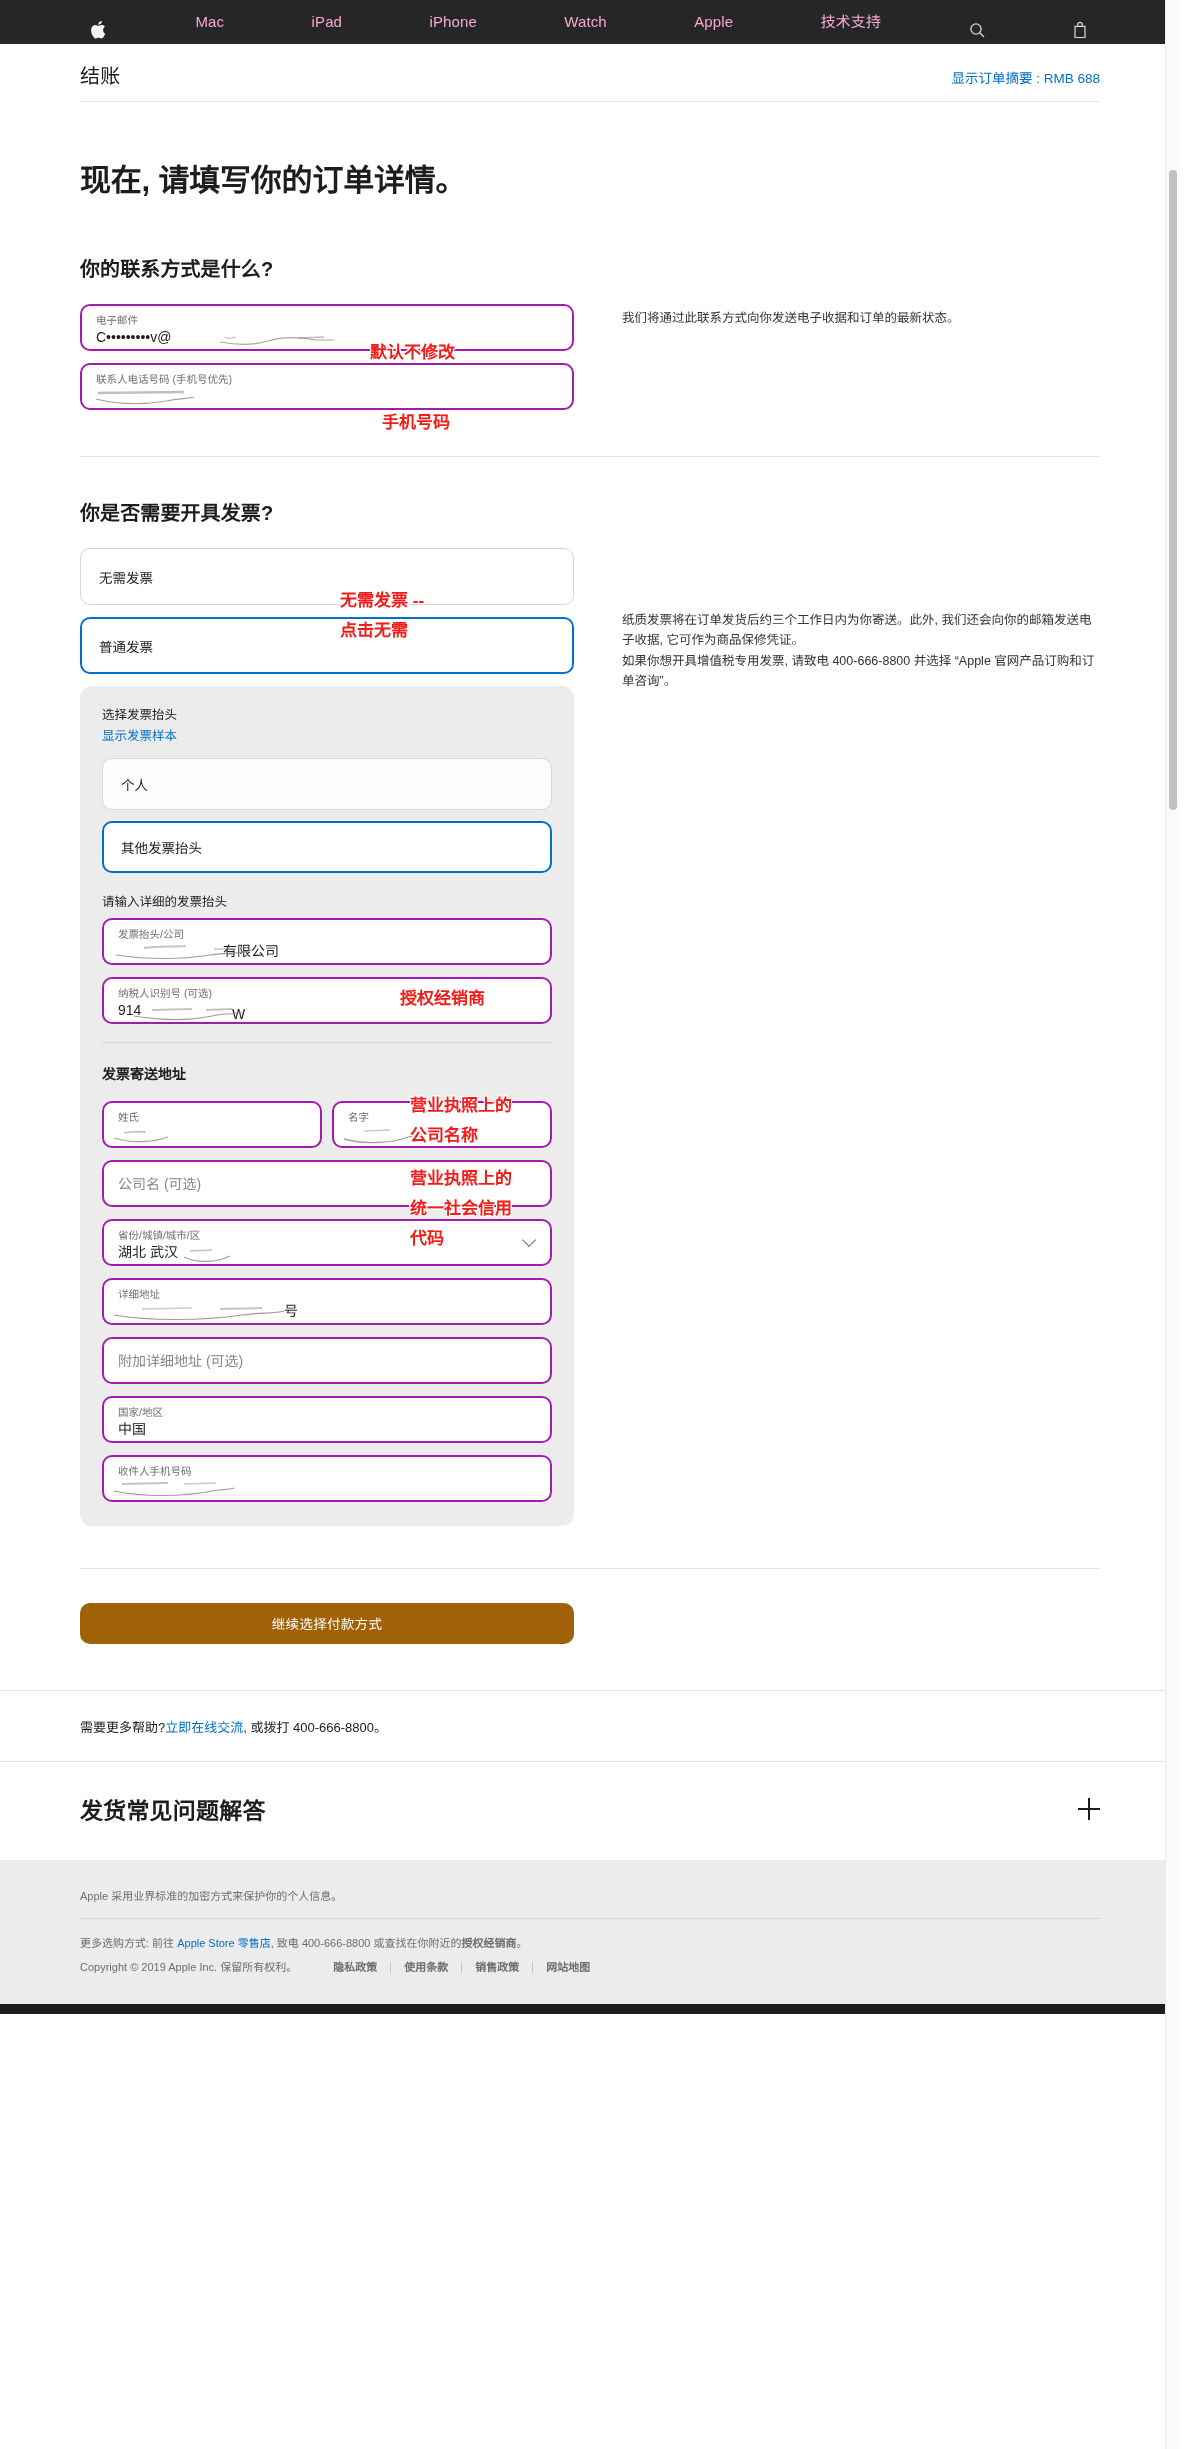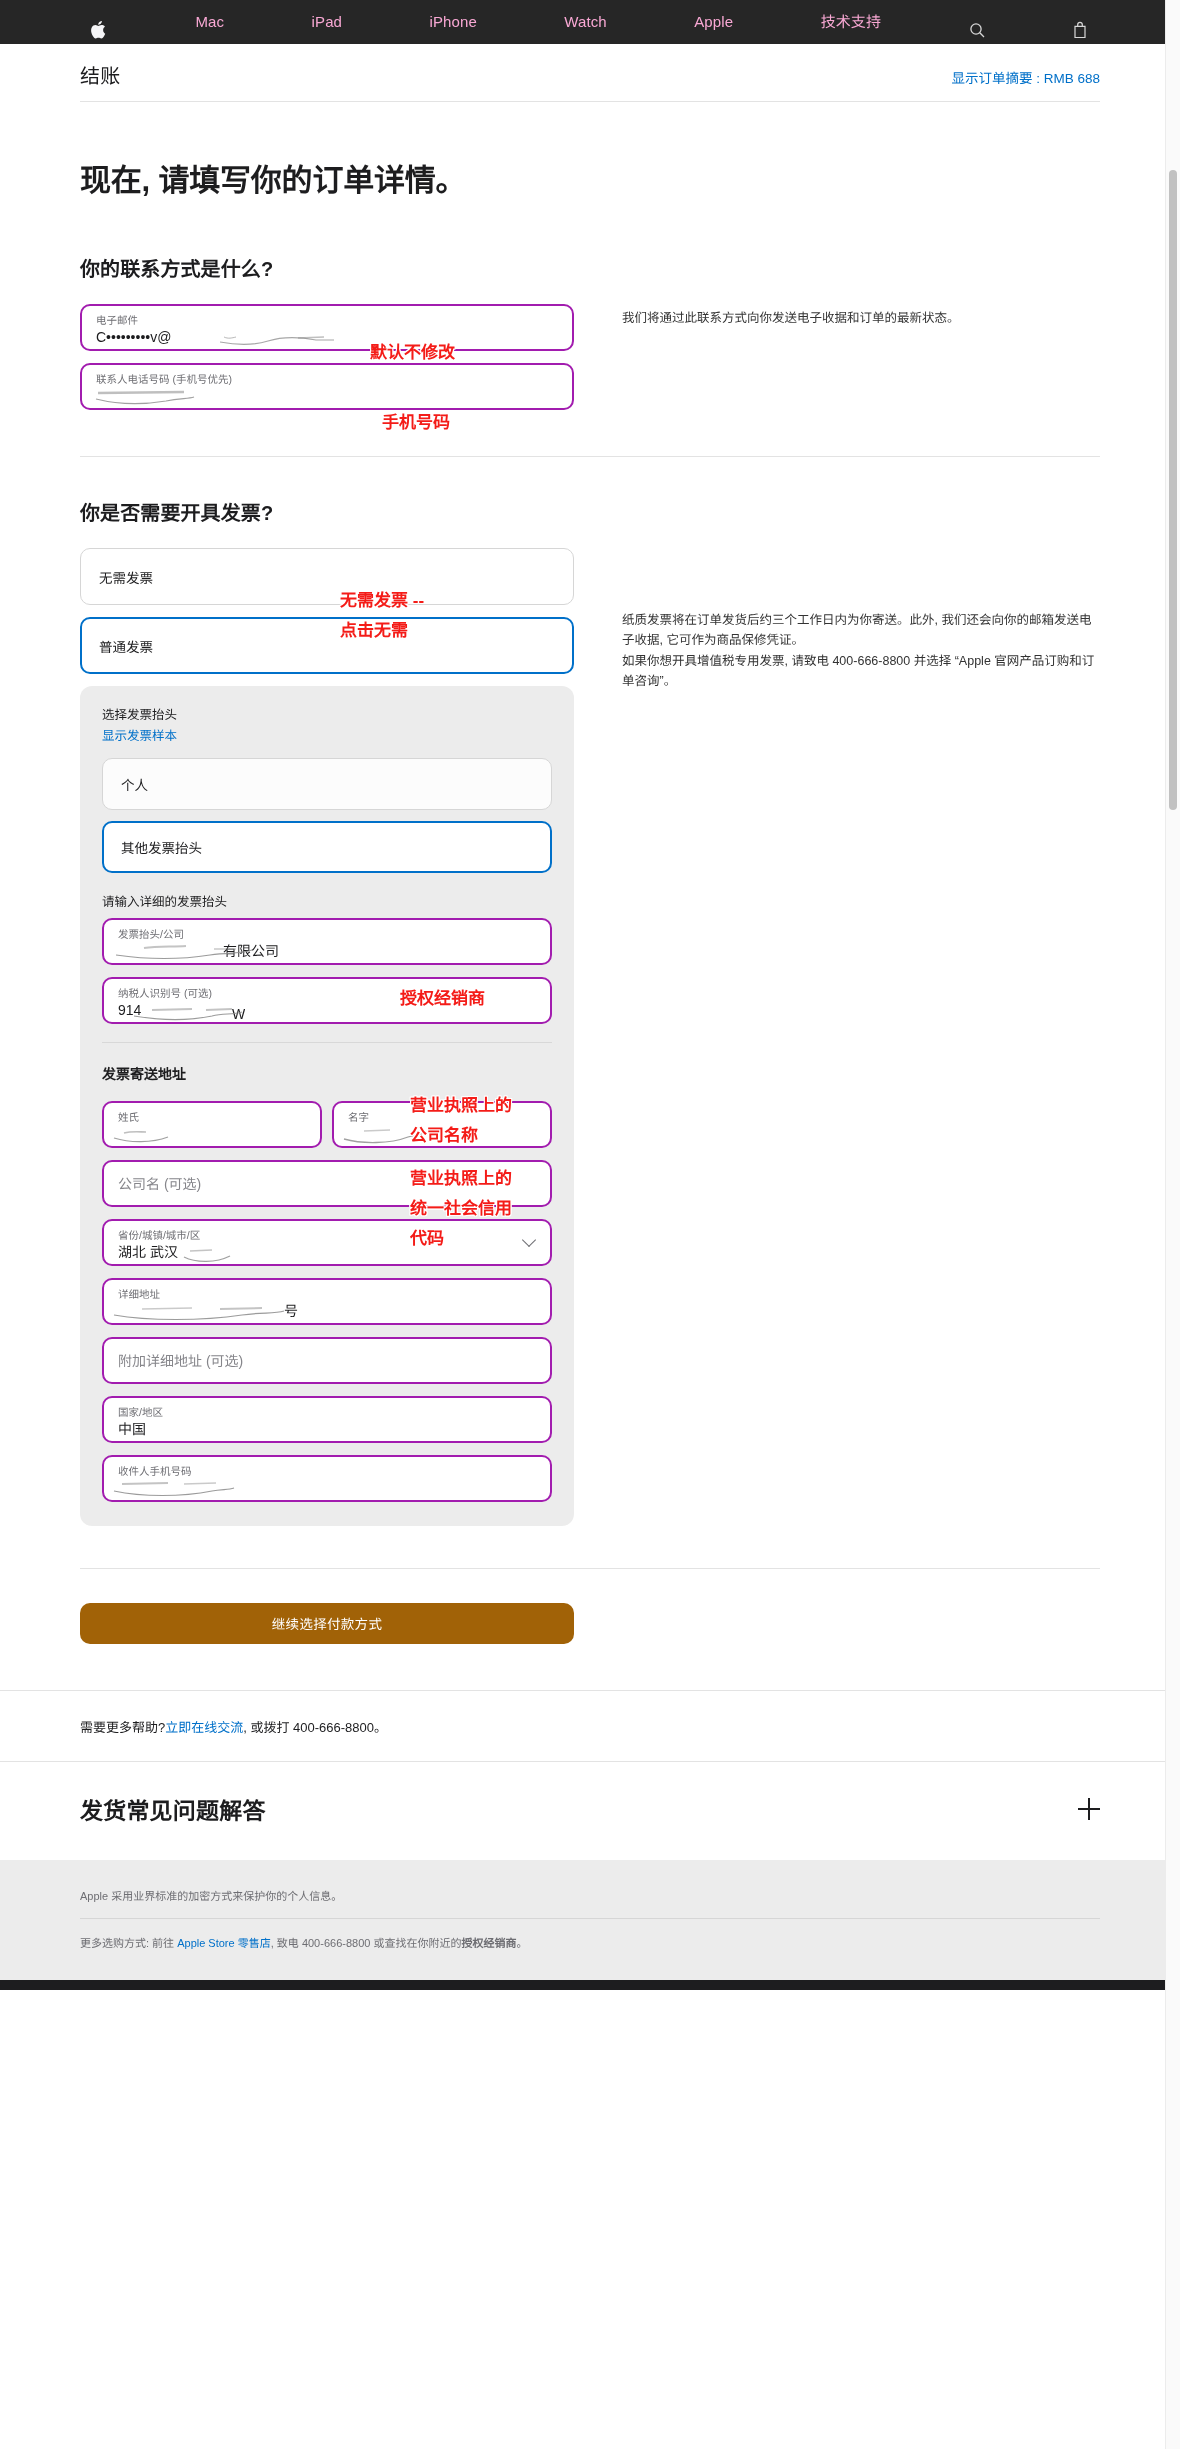--- a/index.html
+++ b/index.html
@@ -573,20 +573,30 @@
       <span class="faq-title">发货常见问题解答</span>
       <span class="plus"></span>
     </div>
   </div>
 
   <footer class="footer">
     <div class="footer-inner">
       <div class="footer-note">Apple 采用业界标准的加密方式来保护你的个人信息。</div>
       <div class="footer-links">
         <div><span>更多选购方式: 前往 </span><a href="#" class="blue">Apple Store 零售店</a><span>, 致电 400-666-8800 或查找在你附近的</span><a href="#">授权经销商</a><span>。</span></div>
+        <div class="legal-row">
+          <span class="copy">Copyright © 2019 Apple Inc. 保留所有权利。</span>
+          <a href="#">隐私政策</a>
+          <span class="legal-sep"></span>
+          <a href="#">使用条款</a>
+          <span class="legal-sep"></span>
+          <a href="#">销售政策</a>
+          <span class="legal-sep"></span>
+          <a href="#">网站地图</a>
+        </div>
       </div>
     </div>
   </footer>
   <div class="footer-bottom-bar"></div>
 
   <div class="annot" style="left:370px; top:342px; font-size:17px;">默认不修改</div>
   <div class="annot" style="left:382px; top:412px; font-size:17px;">手机号码</div>
 
   <div class="annot" style="left:340px; top:590px; font-size:17px;">无需发票 --</div>
   <div class="annot" style="left:340px; top:620px; font-size:17px;">点击无需</div>

